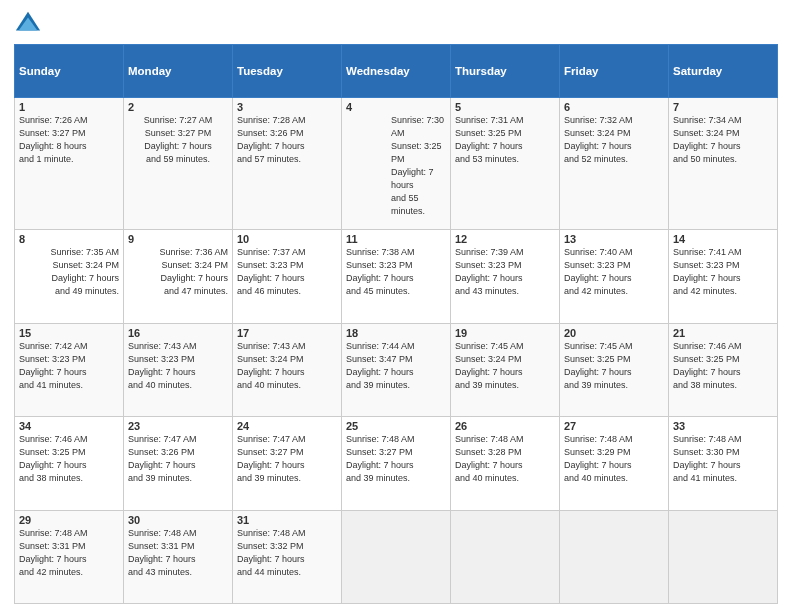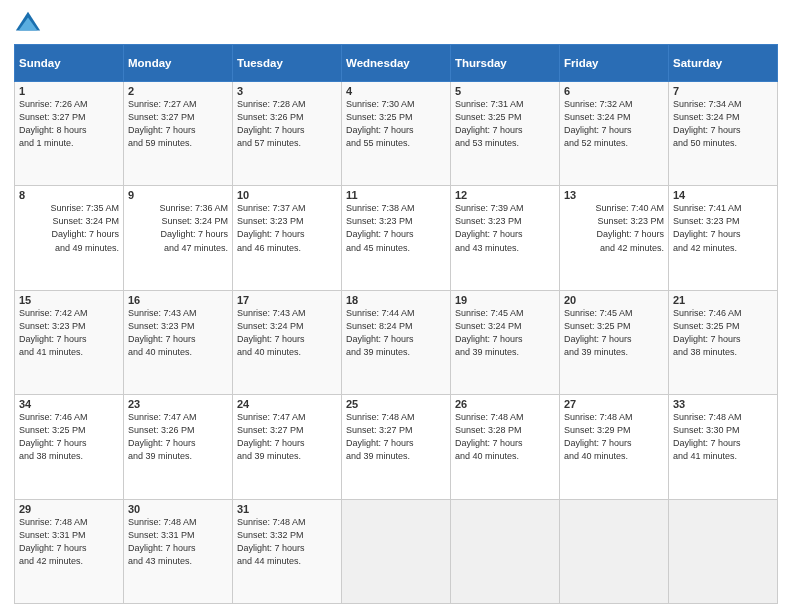--- a/index.html
+++ b/index.html
@@ -59,21 +59,21 @@
       border: 1px solid #ccc;
       border-collapse: collapse;
       width: 100%;
       table-layout: fixed;
     }
     .calendar thead tr th {
       background: #2a6db5;
       color: #fff;
       font-size: 11.5px;
       font-weight: bold;
-      padding: 12px 4px;
+      padding: 20px 4px;
       text-align: left;
       border: 1px solid #3a7dc5;
     }
     .calendar tbody tr td {
       border: 1px solid #ccc;
       vertical-align: top;
       padding: 3px 4px;
       font-size: 9.2px;
       color: #333;
       background: #fff;
@@ -134,35 +134,35 @@
     <tr>
           <td>
             <span class="day-number">1</span>
             <div class="day-info" style="white-space: pre-line;">Sunrise: 7:26 AM
 Sunset: 3:27 PM
 Daylight: 8 hours
 and 1 minute.</div>
           </td>
           <td>
             <span class="day-number">2</span>
-            <div class="day-info" style="white-space: pre-line;">Sunrise: 7:27 AM
+            <div class="day-info" style="white-space: pre-line; text-align: center;">Sunrise: 7:27 AM
 Sunset: 3:27 PM
 Daylight: 7 hours
 and 59 minutes.</div>
           </td>
           <td>
             <span class="day-number">3</span>
             <div class="day-info" style="white-space: pre-line;">Sunrise: 7:28 AM
 Sunset: 3:26 PM
 Daylight: 7 hours
 and 57 minutes.</div>
           </td>
           <td>
             <span class="day-number">4</span>
-            <div class="day-info" style="white-space: pre-line;">Sunrise: 7:30 AM
+            <div class="day-info" style="white-space: pre-line; margin-left: 45px;">Sunrise: 7:30 AM
 Sunset: 3:25 PM
 Daylight: 7 hours
 and 55 minutes.</div>
           </td>
           <td>
             <span class="day-number">5</span>
             <div class="day-info" style="white-space: pre-line;">Sunrise: 7:31 AM
 Sunset: 3:25 PM
 Daylight: 7 hours
 and 53 minutes.</div>
@@ -213,21 +213,21 @@
           </td>
           <td>
             <span class="day-number">12</span>
             <div class="day-info" style="white-space: pre-line;">Sunrise: 7:39 AM
 Sunset: 3:23 PM
 Daylight: 7 hours
 and 43 minutes.</div>
           </td>
           <td>
             <span class="day-number">13</span>
-            <div class="day-info" style="white-space: pre-line; text-align: right;">Sunrise: 7:40 AM
+            <div class="day-info" style="white-space: pre-line;">Sunrise: 7:40 AM
 Sunset: 3:23 PM
 Daylight: 7 hours
 and 42 minutes.</div>
           </td>
           <td>
             <span class="day-number">14</span>
             <div class="day-info" style="white-space: pre-line;">Sunrise: 7:41 AM
 Sunset: 3:23 PM
 Daylight: 7 hours
 and 42 minutes.</div>
@@ -251,21 +251,21 @@
           <td>
             <span class="day-number">17</span>
             <div class="day-info" style="white-space: pre-line;">Sunrise: 7:43 AM
 Sunset: 3:24 PM
 Daylight: 7 hours
 and 40 minutes.</div>
           </td>
           <td>
             <span class="day-number">18</span>
             <div class="day-info" style="white-space: pre-line;">Sunrise: 7:44 AM
-Sunset: 8:24 PM
+Sunset: 3:47 PM
 Daylight: 7 hours
 and 39 minutes.</div>
           </td>
           <td>
             <span class="day-number">19</span>
             <div class="day-info" style="white-space: pre-line;">Sunrise: 7:45 AM
 Sunset: 3:24 PM
 Daylight: 7 hours
 and 39 minutes.</div>
           </td>

